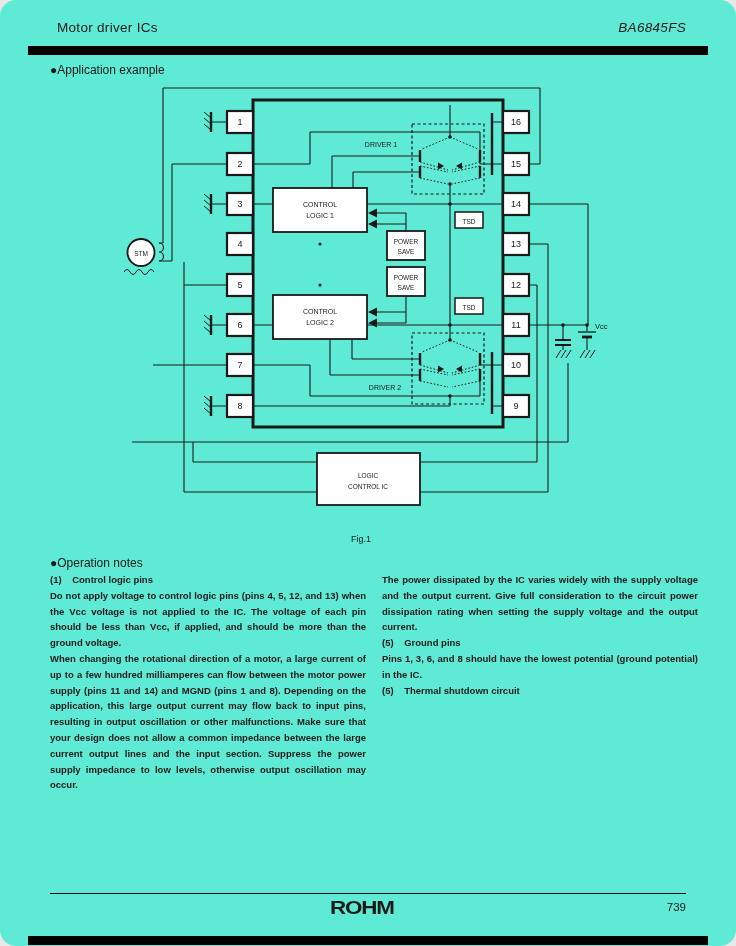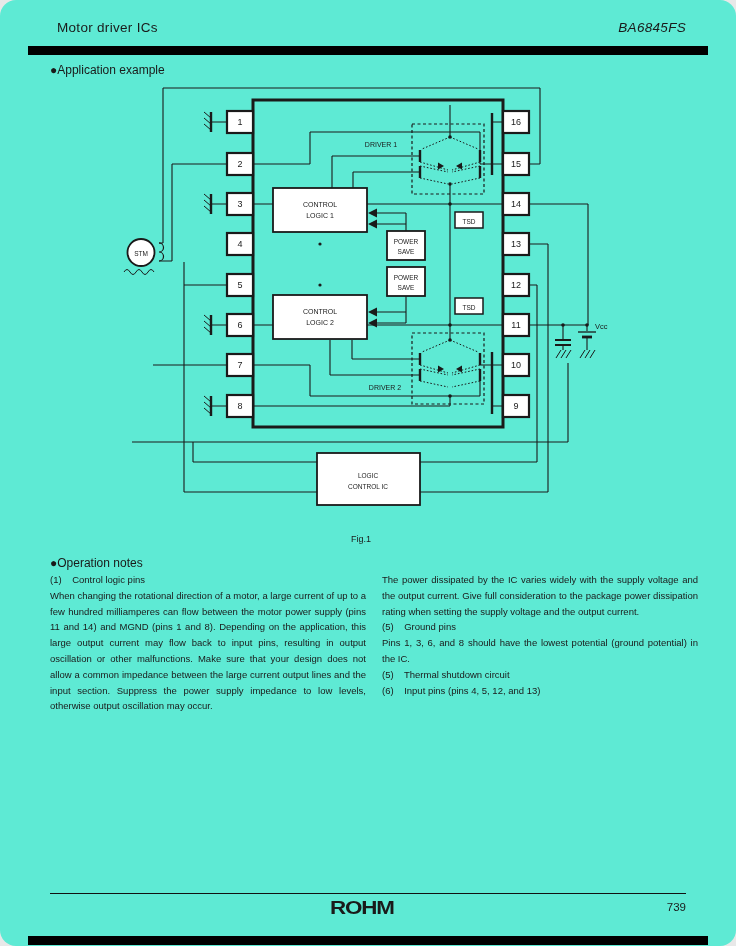--- a/index.html
+++ b/index.html
@@ -5,21 +5,21 @@
   html,body{margin:0;padding:0;background:#e8e8e8;}
   .page{position:relative;width:736px;height:946px;background:#5eead4;
         font-family:"Liberation Sans",sans-serif;color:#1a1a1a;overflow:hidden;border-radius:16px;}
   .hdr-left{position:absolute;left:57px;top:20px;font-size:13.5px;letter-spacing:.3px;}
   .hdr-right{position:absolute;right:50px;top:20px;font-size:13.5px;letter-spacing:.3px;font-style:italic;}
   .bar-top{position:absolute;left:28px;top:46px;width:680px;height:9px;background:#000;}
   .bar-bottom{position:absolute;left:28px;top:936px;width:680px;height:9px;background:#000;}
   .app-label{position:absolute;left:50px;top:63px;font-size:12px;}
   .op-label{position:absolute;left:50px;top:556px;font-size:12px;}
   .fig-svg{position:absolute;left:0;top:0;width:736px;height:946px;}
-  .col{position:absolute;top:572px;width:316px;font-size:9.5px;line-height:15.8px;}
+  .col{position:absolute;top:572px;width:316px;font-size:9.5px;line-height:15.8px;font-weight:bold;}
   .col-left{left:50px;}
   .col-right{left:382px;}
   .note-head{white-space:pre-wrap;}
   .note-body{text-align:justify;}
   .foot-line{position:absolute;left:50px;top:893px;width:636px;border-top:1.3px solid #111;}
   .logo{position:absolute;left:330px;top:898px;font-size:19px;font-weight:bold;
         letter-spacing:-1px;transform:scaleX(1.18) scaleY(.95);transform-origin:left top;}
   .page-num{position:absolute;right:50px;top:901px;font-size:11.5px;}
   svg text{font-family:"Liberation Sans",sans-serif;fill:#1a1a1a;}
 </style>
@@ -190,29 +190,29 @@
     <text x="368" y="478" font-size="6.5" text-anchor="middle">LOGIC</text>
     <text x="368" y="489" font-size="6.5" text-anchor="middle">CONTROL IC</text>
 
     <text x="361" y="542" font-size="9" text-anchor="middle">Fig.1</text>
   </svg>
 
   <div class="op-label">●Operation notes</div>
 
   <div class="col col-left">
     <div class="note-head">(1)    Control logic pins</div>
+    <div class="note-body">Do not apply voltage to control logic pins (pins 4, 5, 12, and 13) when the Vcc voltage is not applied to the IC. The voltage of each pin should be less than Vcc, if applied, and should be more than the ground voltage.</div>
     <div class="note-body">When changing the rotational direction of a motor, a large current of up to a few hundred milliamperes can flow between the motor power supply (pins 11 and 14) and MGND (pins 1 and 8). Depending on the application, this large output current may flow back to input pins, resulting in output oscillation or other malfunctions. Make sure that your design does not allow a common impedance between the large current output lines and the input section. Suppress the power supply impedance to low levels, otherwise output oscillation may occur.</div>
   </div>
 
   <div class="col col-right">
-    <div class="note-body">The power dissipated by the IC varies widely with the supply voltage and the output current. Give full consideration to the package power dissipation rating when setting the supply voltage and the output current.</div>
+    <div class="note-body">The power dissipated by the IC varies widely with the supply voltage and the output current. Give full consideration to the circuit power dissipation rating when setting the supply voltage and the output current.</div>
     <div class="note-head">(5)    Ground pins</div>
     <div class="note-body">Pins 1, 3, 6, and 8 should have the lowest potential (ground potential) in the IC.</div>
     <div class="note-head">(5)    Thermal shutdown circuit</div>
-    <div class="note-head">(6)    Input pins (pins 4, 5, 12, and 13)</div>
   </div>
 
   <div class="foot-line"></div>
   <div class="logo">ROHM</div>
   <div class="page-num">739</div>
   <div class="bar-bottom"></div>
 
 </div>
 
 </body></html>

